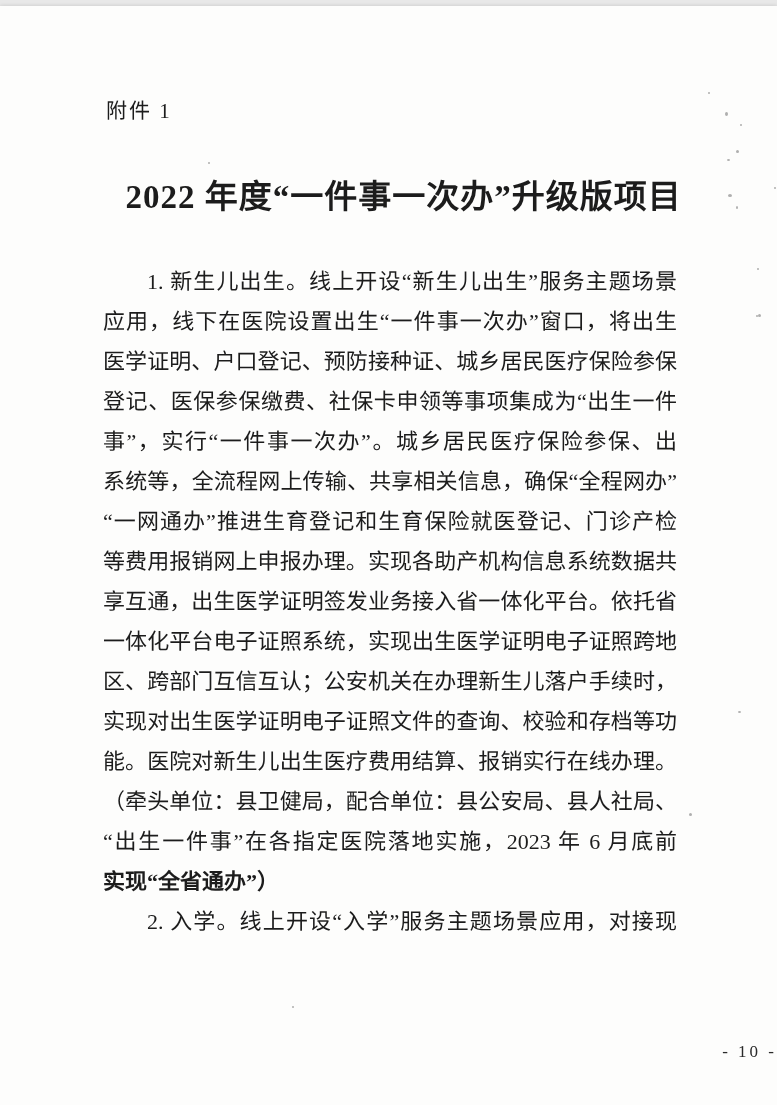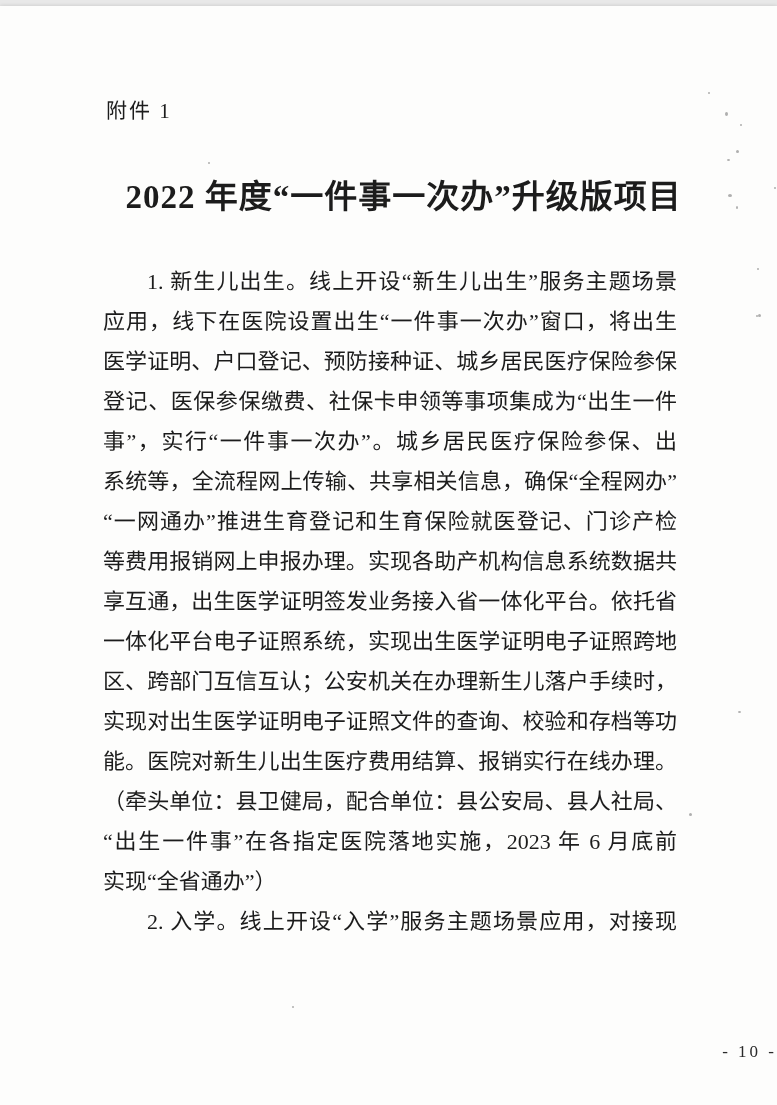--- a/index.html
+++ b/index.html
@@ -52,20 +52,21 @@
     text-justify: inter-character;
     overflow: hidden;
     white-space: nowrap;
   }
   .text-line.indent {
     text-indent: 44px;
   }
   .text-line.short {
     text-align: left;
     text-align-last: left;
+    font-weight: bold;
   }
   .page-number {
     position: absolute;
     left: 0;
     top: 1036px;
     width: 100%;
     text-align: right;
     font-size: 17px;
     letter-spacing: 3px;
     color: #2a2a2a;

